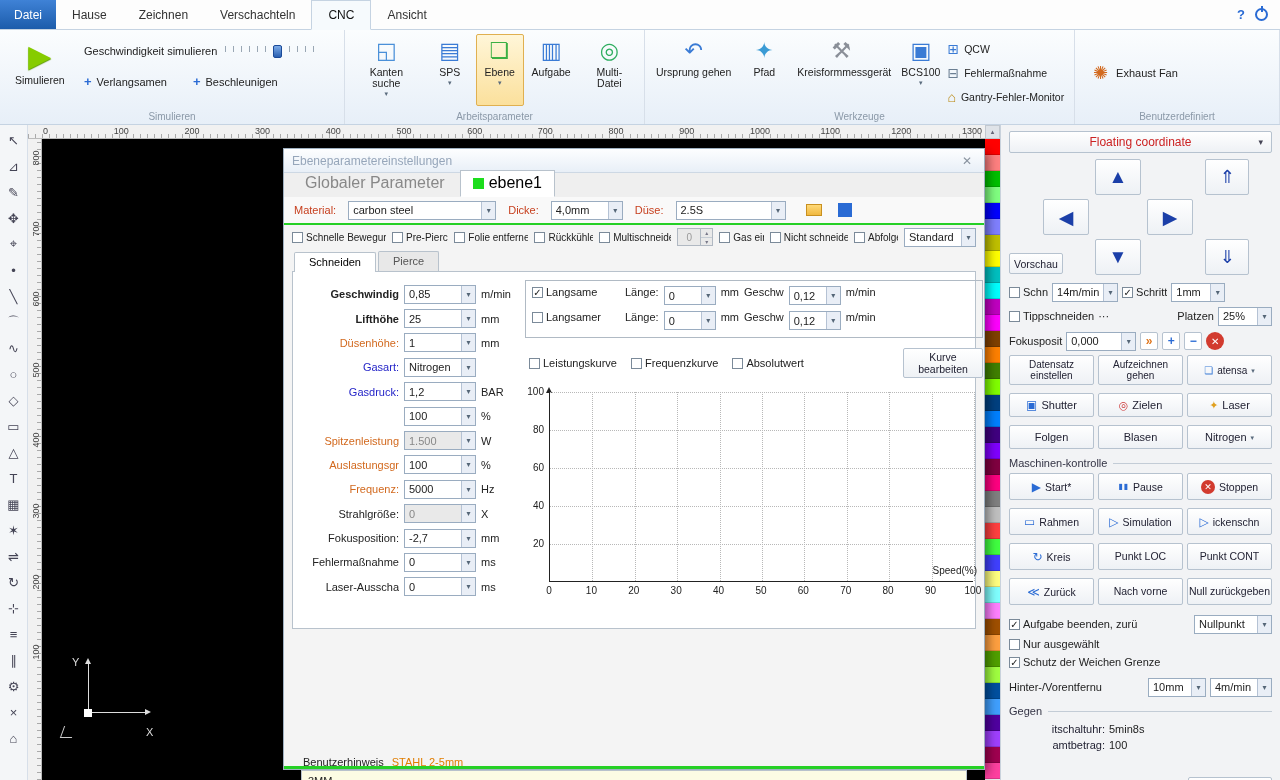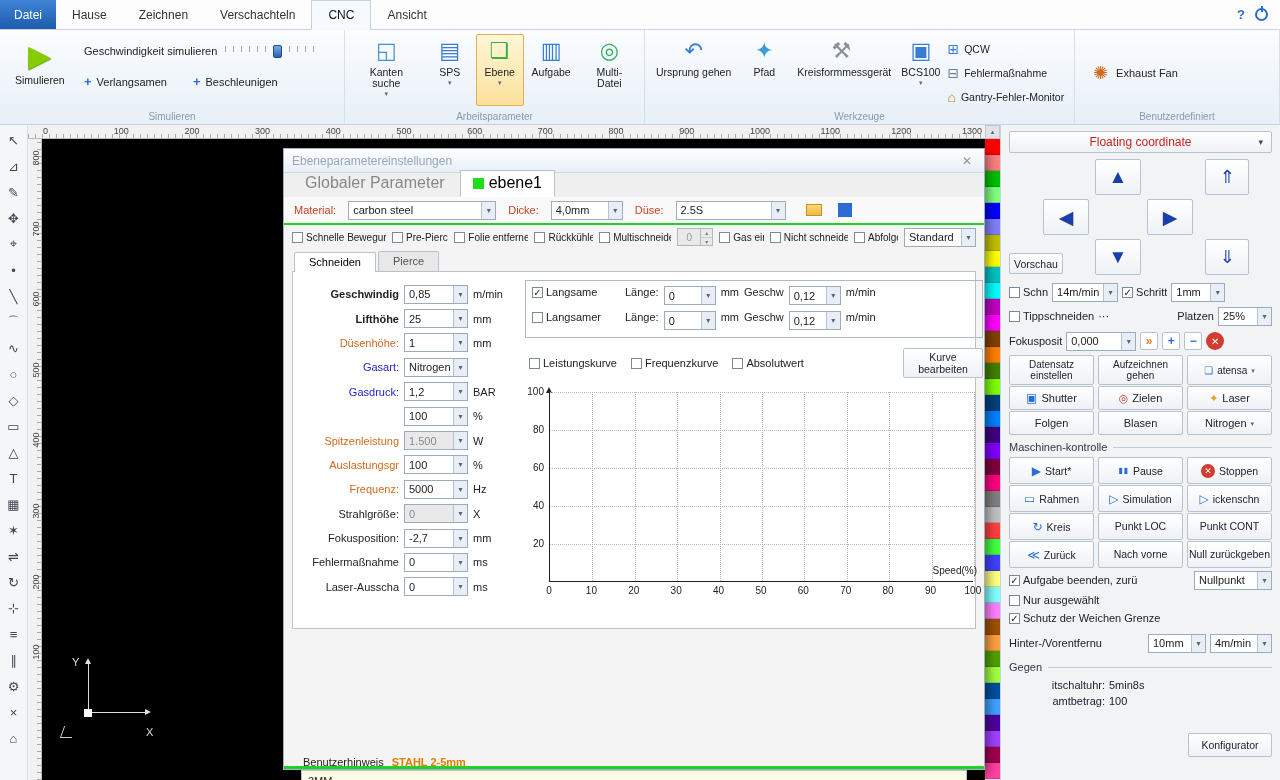--- a/index.html
+++ b/index.html
@@ -114,21 +114,21 @@
   .combo{background:#fff;border:1px solid #9aacc0;height:19px;display:inline-flex;align-items:center;
          padding:0 16px 0 4px;position:relative;font-size:11px;cursor:pointer;white-space:nowrap;overflow:hidden;}
   .combo::after{content:"▾";position:absolute;right:0;top:0;bottom:0;width:13px;background:#e9eef6;
          border-left:1px solid #b5c2d4;display:flex;align-items:center;justify-content:center;font-size:8px;color:#567;}
   .combo[data-disabled="true"]{background:#e9e9e9;color:#888;}
   .fico{width:18px;height:18px;border:1px solid #b6c2cf;background:#fff;display:flex;align-items:center;
         justify-content:center;font-size:12px;border-radius:2px;cursor:pointer;flex:none;}
   .fico.chev{color:#e07820;font-weight:bold;}
   .fico.blue{color:#2a6bd4;font-weight:bold;}
   .fico.cancel{background:#d23b2f;color:#fff;border:none;border-radius:50%;font-size:10px;}
-  .grid3{display:grid;grid-template-columns:repeat(3,1fr);gap:4px;margin-bottom:1px;}
+  .grid3{display:grid;grid-template-columns:repeat(3,1fr);gap:4px;margin-bottom:8px;}
   .btn2line{height:30px;font-size:10px;line-height:11px;text-align:center;white-space:normal;}
   .btnrow{height:24px;}
   .btnctl{height:27px;font-size:10.5px;}
   .sechead{display:flex;align-items:center;gap:6px;font-size:11px;color:#334;margin:6px 0 4px;}
   .sechead::after{content:"";flex:1;height:1px;background:#c3ccd6;}
   .startico{color:#2a6bd4;font-size:12px;}
   .pauseico{color:#2a6bd4;font-size:8px;letter-spacing:1px;}
   .stopico{width:14px;height:14px;border-radius:50%;background:#d23b2f;color:#fff;font-size:9px;display:flex;
            align-items:center;justify-content:center;font-weight:bold;flex:none;}
   .bluico{color:#2a6bd4;font-size:12px;}
@@ -166,21 +166,21 @@
   .stab{padding:3px 14px 4px;font-size:11px;color:#555;border:1px solid #b8c2cc;border-bottom:none;background:#e8e8e8;
         border-radius:2px 2px 0 0;cursor:pointer;}
   .stab[data-active="true"]{background:#fff;color:#000;position:relative;z-index:2;margin-bottom:-1px;}
   .dcontent{position:absolute;left:8px;top:122px;right:8px;height:358px;background:#fff;border:1px solid #b8c2cc;}
   .params{position:absolute;left:10px;top:10px;width:230px;}
   .prow{display:flex;align-items:center;height:24.4px;gap:5px;}
   .plabel{width:96px;text-align:right;white-space:nowrap;overflow:hidden;flex:none;}
   .plabel[data-variant="bold"]{font-weight:bold;}
   .plabel[data-variant="orange"]{color:#d2691e;}
   .plabel[data-variant="blue"]{color:#2525c8;}
-  .pval{width:64px;flex:none;}
+  .pval{width:72px;flex:none;}
   .punit{color:#222;}
   .slowbox{position:absolute;left:232px;top:8px;width:458px;height:58px;border:1px solid #b0bac4;
            padding:5px 6px;display:flex;flex-direction:column;justify-content:space-between;}
   .srow{display:flex;align-items:flex-start;gap:5px;height:21px;}
   .srow .cb{width:88px;}
   .w52{width:52px;flex:none;}
   .curverow{position:absolute;left:236px;top:76px;width:454px;display:flex;align-items:center;gap:14px;}
   .curvebtn{width:80px;height:30px;font-size:10.5px;line-height:12px;text-align:center;white-space:normal;margin-left:auto;}
   .chartwrap{position:absolute;left:230px;top:112px;width:464px;height:228px;}
   .cgrid{position:absolute;left:26px;top:8px;width:424px;height:190px;background:#fff;
@@ -196,21 +196,21 @@
   .ylabels{position:absolute;left:0;top:8px;width:24px;height:190px;}
   .ylc{display:contents;}
   .ycell{height:38px;position:relative;}
   .ycell span{position:absolute;top:0;right:3px;transform:translateY(-55%);font-size:10px;color:#222;}
   .xlabels{position:absolute;left:26px;top:200px;width:440px;display:flex;}
   .xlc{display:contents;}
   .xcell{width:42.4px;flex:none;}
   .xcell span{display:inline-block;transform:translateX(-50%);font-size: 10px;color:#222;}
   .speedlbl{position:absolute;right:10px;top:181px;font-size:10px;color:#222;}
   .hintrow{position:absolute;left:10px;top:484px;display:flex;gap:8px;align-items:center;}
-  .hinttitle{color:#e07d00;font-weight:bold;}
+  .hinttitle{color:#e07d00;font-weight:normal;}
   .hintbox{position:absolute;left:8px;top:498px;right:8px;height:80px;background:#fcfce4;border:1px solid #b8c2cc;
            padding:4px 6px;white-space:pre-line;line-height:13px;}
   .dgreen{position:absolute;left:0;bottom:0;width:100%;height:3px;background:#25d025;}
 </style>
 </head>
 <body>
 
 <div class="app">
 
   <div class="menubar">

